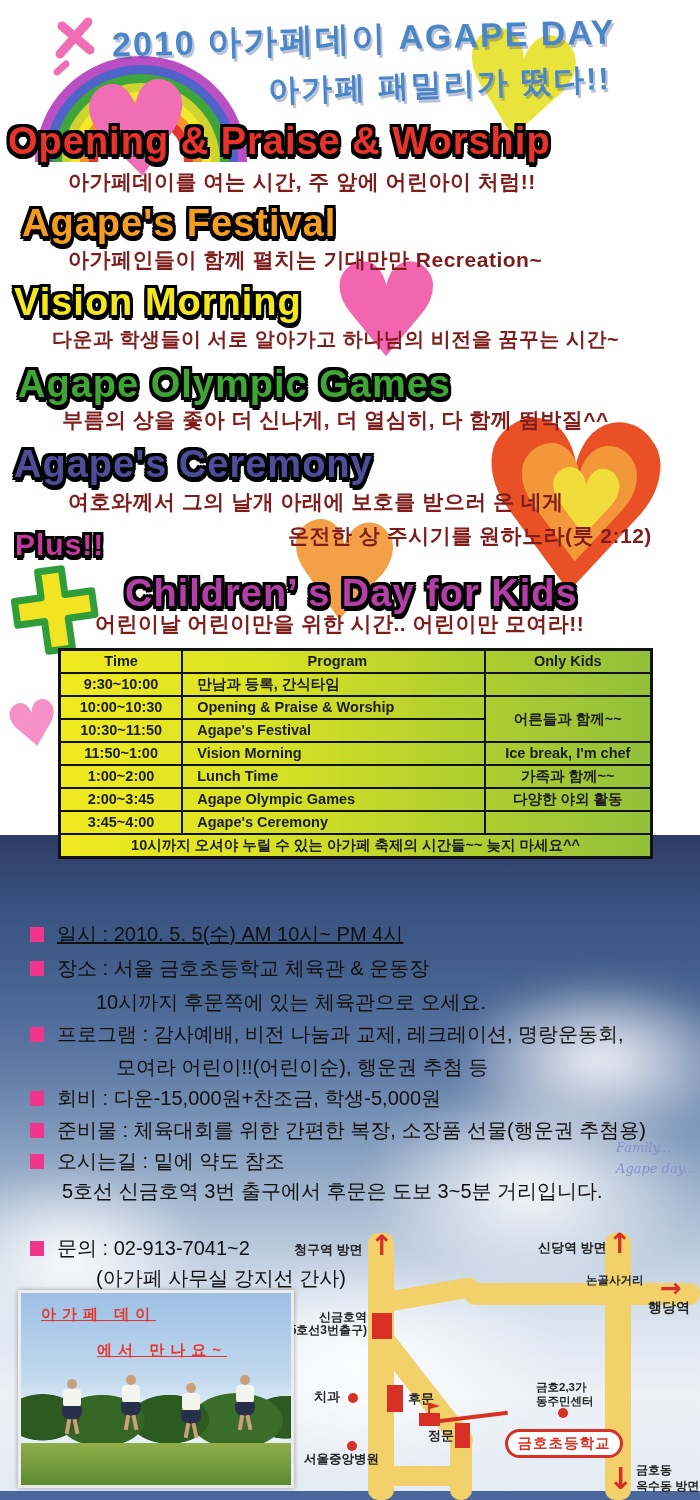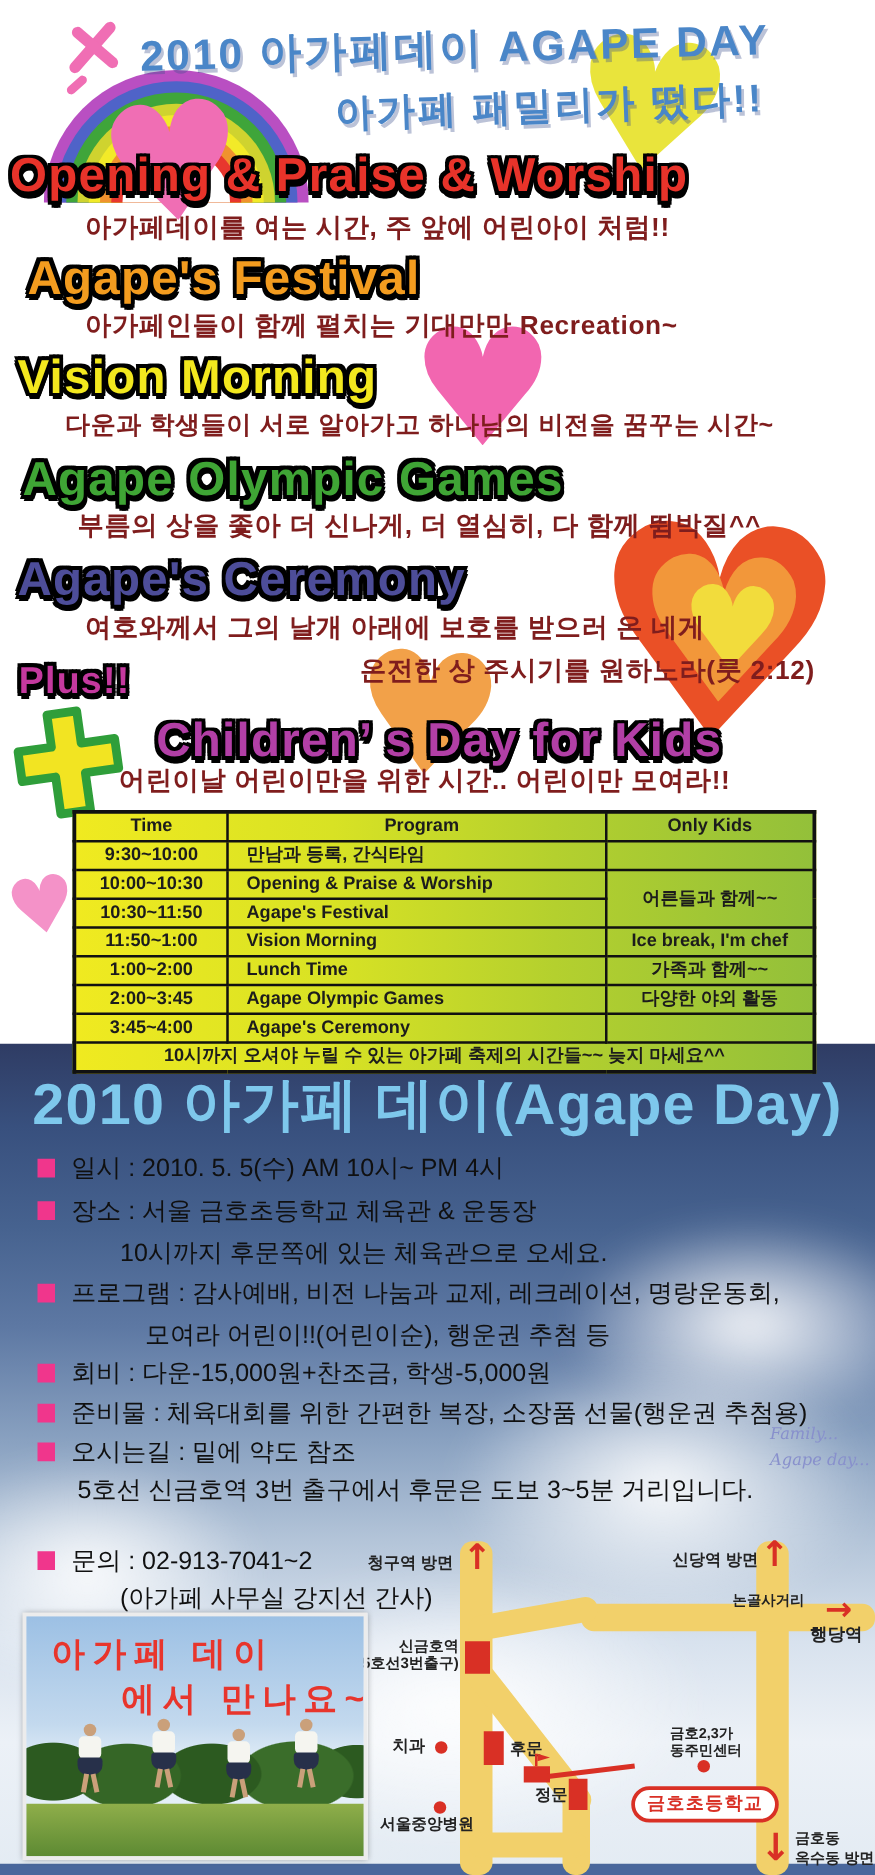--- a/index.html
+++ b/index.html
@@ -106,21 +106,21 @@
     radial-gradient(ellipse 55px 35px at 98% 55%,#2c5a20 60%,transparent 62%);}
   #photo .grass{position:absolute;left:0;bottom:0;width:100%;height:22%;
     background:linear-gradient(180deg,#8fae4a,#5d8a33);}
   .person{position:absolute;width:26px;height:56px;}
   .person .head{position:absolute;left:8px;top:0;width:10px;height:10px;border-radius:50%;background:#caa07a;}
   .person .shirt{position:absolute;left:4px;top:10px;width:18px;height:18px;border-radius:4px;background:#f5f5f0;}
   .person .skirt{position:absolute;left:3px;top:27px;width:20px;height:14px;border-radius:3px 3px 8px 8px;background:#27304a;}
   .person .leg1,.person .leg2{position:absolute;top:40px;width:4px;height:15px;background:#caa07a;}
   .person .leg1{left:7px;transform:rotate(10deg);}
   .person .leg2{left:15px;transform:rotate(-12deg);}
-  .photo-txt{position:absolute;color:#e8352c;font-weight:bold;font-size:27px;letter-spacing:6px;white-space:nowrap;}
+  .photo-txt{position:absolute;color:#e8352c;font-weight:bold;font-size:15px;letter-spacing:6px;white-space:nowrap;text-decoration:underline;}
   
   #map{position:absolute;left:280px;top:398px;width:420px;height:267px;z-index:5;
     font-size:13px;font-weight:bold;color:#222;}
   .road{position:absolute;background:#f2d06a;border-radius:10px;}
   .marker{position:absolute;background:#d93025;}
   .dot{position:absolute;width:10px;height:10px;border-radius:50%;background:#d93025;}
   .mlabel{position:absolute;white-space:nowrap;}
   .marrow{position:absolute;color:#d93025;font-weight:bold;font-family:"DejaVu Sans",sans-serif;}
   #school-bubble{
     position:absolute;left:225px;top:184px;width:112px;height:23px;background:#fff;
@@ -234,23 +234,22 @@
   </tr>
 </tbody>
   </table>
 
 <div class="abs" id="bottom">
   <div class="cloud" style="right:-50px;top:140px;width:300px;height:170px;"></div>
   <div class="cloud" style="right:0px;top:250px;width:340px;height:210px;"></div>
   <div class="cloud" style="left:-70px;top:330px;width:280px;height:190px;"></div>
   <div class="cloud" style="left:150px;top:420px;width:420px;height:220px;"></div>
 
-  <div id="bottom-title">2010 아가페 데이(Agape Day)</div>
-
-  <div class="detail" style="left:30px;top:86px;"><span class="sq"></span><span>일시 : 2010. 5. 5(수) AM 10시~ PM 4시</span></div>
+
+  <div class="detail" style="left:30px;top:86px;text-decoration:underline;"><span class="sq"></span><span>일시 : 2010. 5. 5(수) AM 10시~ PM 4시</span></div>
   <div class="detail" style="left:30px;top:120px;"><span class="sq"></span><span>장소 : 서울 금호초등학교 체육관 &amp; 운동장</span></div>
   <div class="detail" style="left:96px;top:154px;"><span>10시까지 후문쪽에 있는 체육관으로 오세요.</span></div>
   <div class="detail" style="left:30px;top:186px;"><span class="sq"></span><span>프로그램 : 감사예배, 비전 나눔과 교제, 레크레이션, 명랑운동회,</span></div>
   <div class="detail" style="left:116px;top:219px;"><span>모여라 어린이!!(어린이순), 행운권 추첨 등</span></div>
   <div class="detail" style="left:30px;top:250px;"><span class="sq"></span><span>회비 : 다운-15,000원+찬조금, 학생-5,000원</span></div>
   <div class="detail" style="left:30px;top:282px;"><span class="sq"></span><span>준비물 : 체육대회를 위한 간편한 복장, 소장품 선물(행운권 추첨용)</span></div>
   <div class="detail" style="left:30px;top:313px;"><span class="sq"></span><span>오시는길 : 밑에 약도 참조</span></div>
   <div class="detail" style="left:62px;top:343px;"><span>5호선 신금호역 3번 출구에서 후문은 도보 3~5분 거리입니다.</span></div>
   <div class="detail" style="left:30px;top:400px;"><span class="sq"></span><span>문의 : 02-913-7041~2</span></div>
   <div class="detail" style="left:96px;top:430px;"><span>(아가페 사무실 강지선 간사)</span></div>

